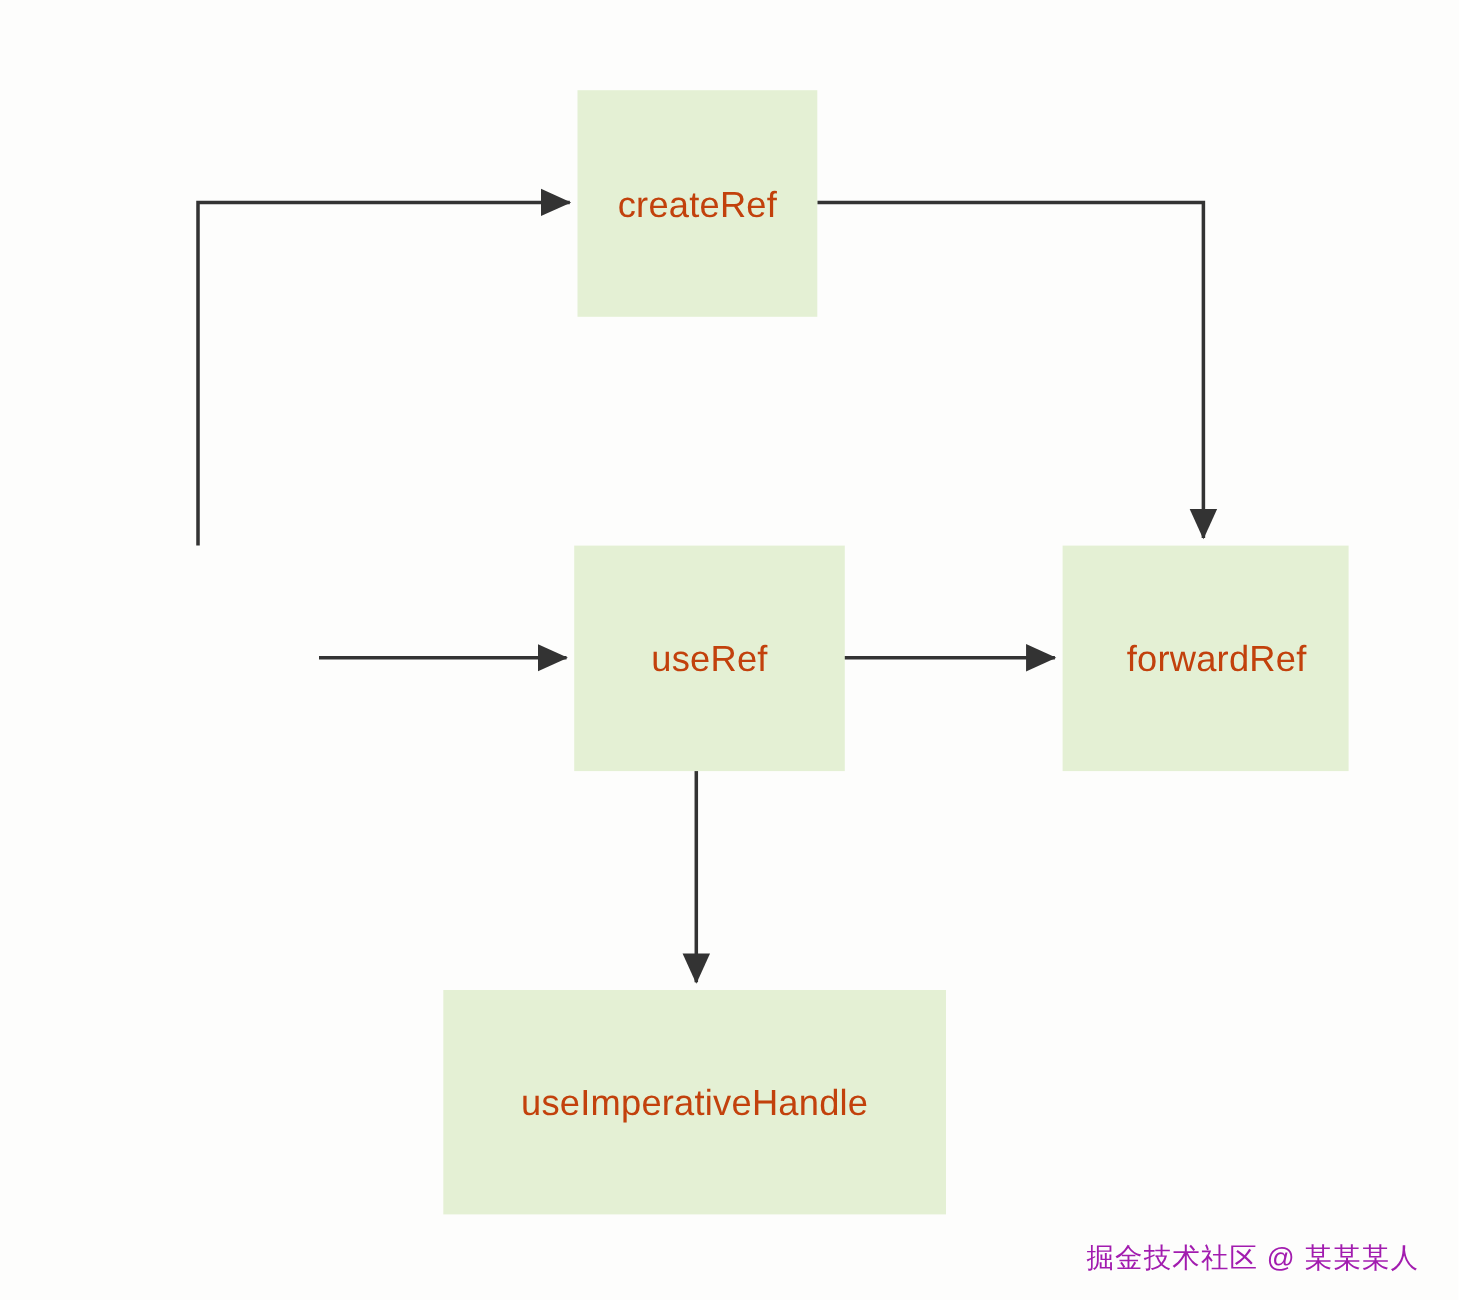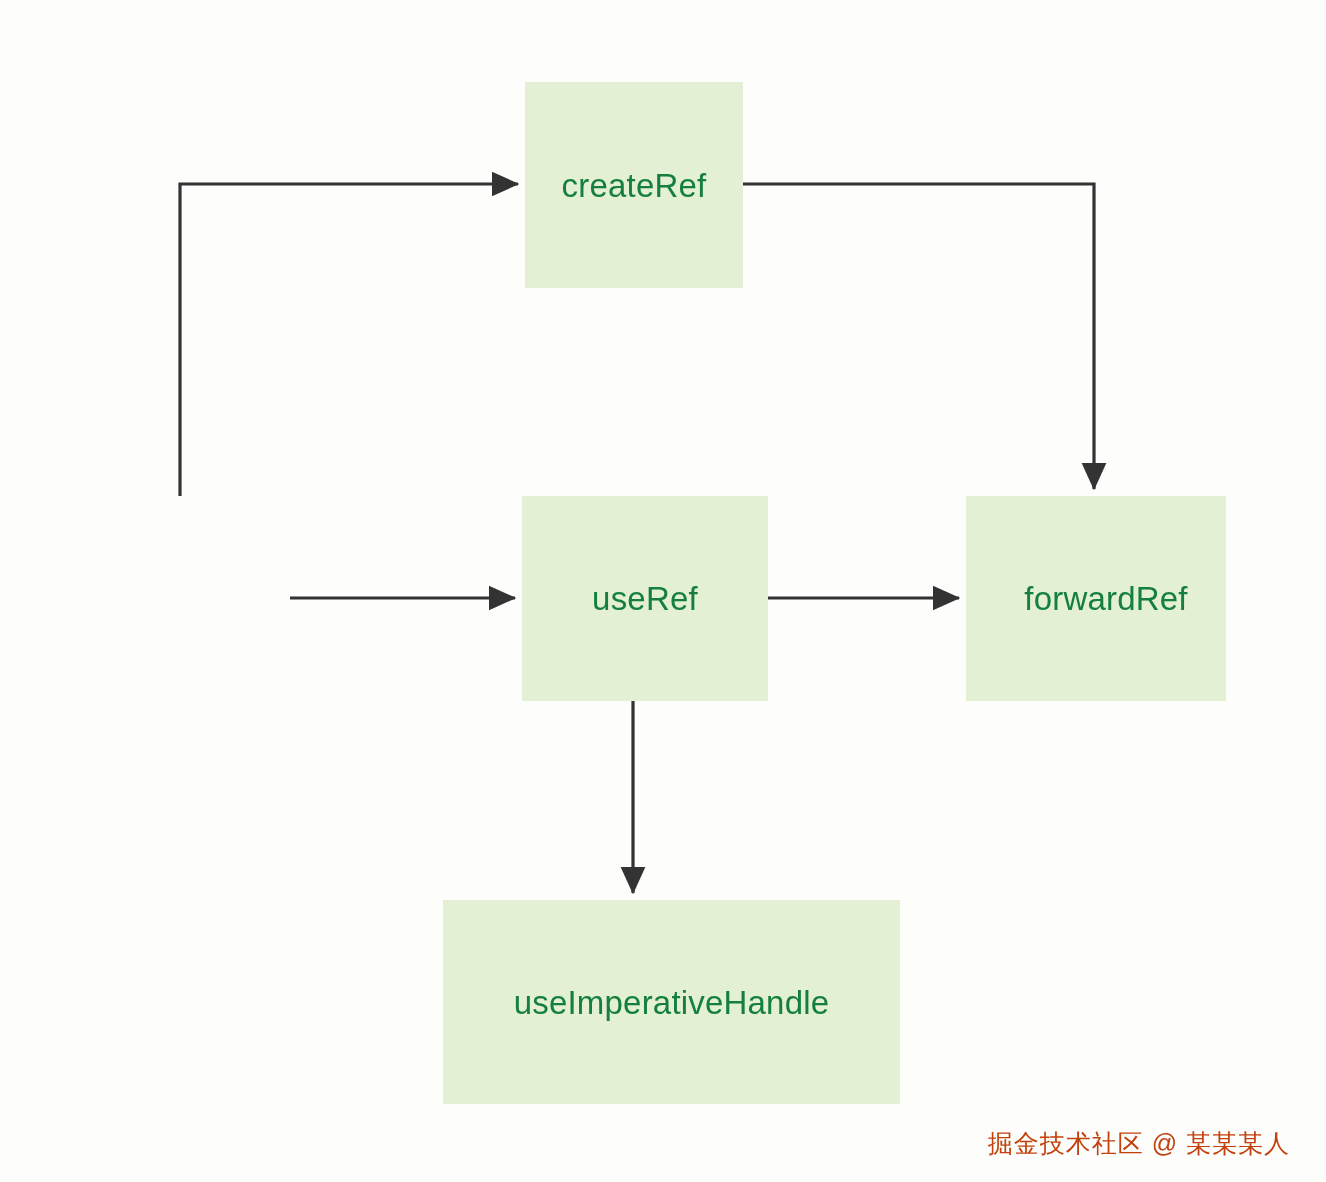--- a/index.html
+++ b/index.html
@@ -26,40 +26,40 @@
   }
   .node-box {
     position: absolute;
     background: #e4f0d4;
     display: flex;
     align-items: center;
     justify-content: center;
     box-sizing: border-box;
   }
   .node-label {
-    color: #15803d;
+    color: #c2410c;
     font-family: "Liberation Sans", "DejaVu Sans", sans-serif;
     font-size: 33px;
     font-weight: 400;
     letter-spacing: 0.2px;
     white-space: nowrap;
     line-height: 1;
     text-align: center;
   }
   #node-createRef { left: 525px;  top: 82px;  width: 218px; height: 206px; }
   #node-ref       { left: 71px;   top: 496px; width: 219px; height: 205px; }
   #node-useRef    { left: 522px;  top: 496px; width: 246px; height: 205px; }
   #node-forwardRef{ left: 966px;  top: 496px; width: 260px; height: 205px; padding-left: 20px; }
-  #node-useImperativeHandle { left: 403px; top: 900px; width: 457px; height: 204px; margin-left: 40px; }
+  #node-useImperativeHandle { left: 403px; top: 900px; width: 457px; height: 204px; }
 
   #watermark {
     position: absolute;
     right: 36px;
     bottom: 22px;
-    color: #c2410c;
+    color: #a21caf;
     font-family: "Liberation Sans", "DejaVu Sans", sans-serif;
     font-size: 25px;
     font-weight: 400;
     letter-spacing: 1px;
     white-space: nowrap;
     user-select: none;
   }
 </style>
 </head>
 <body>

